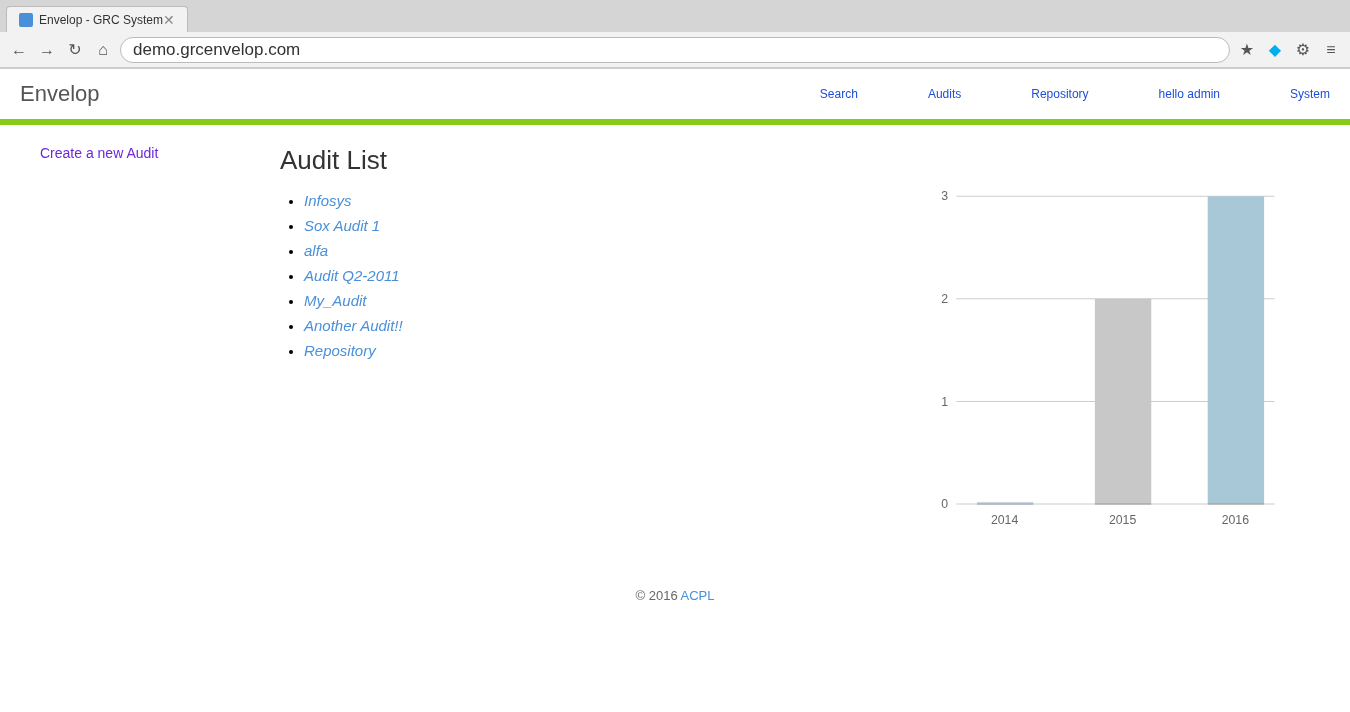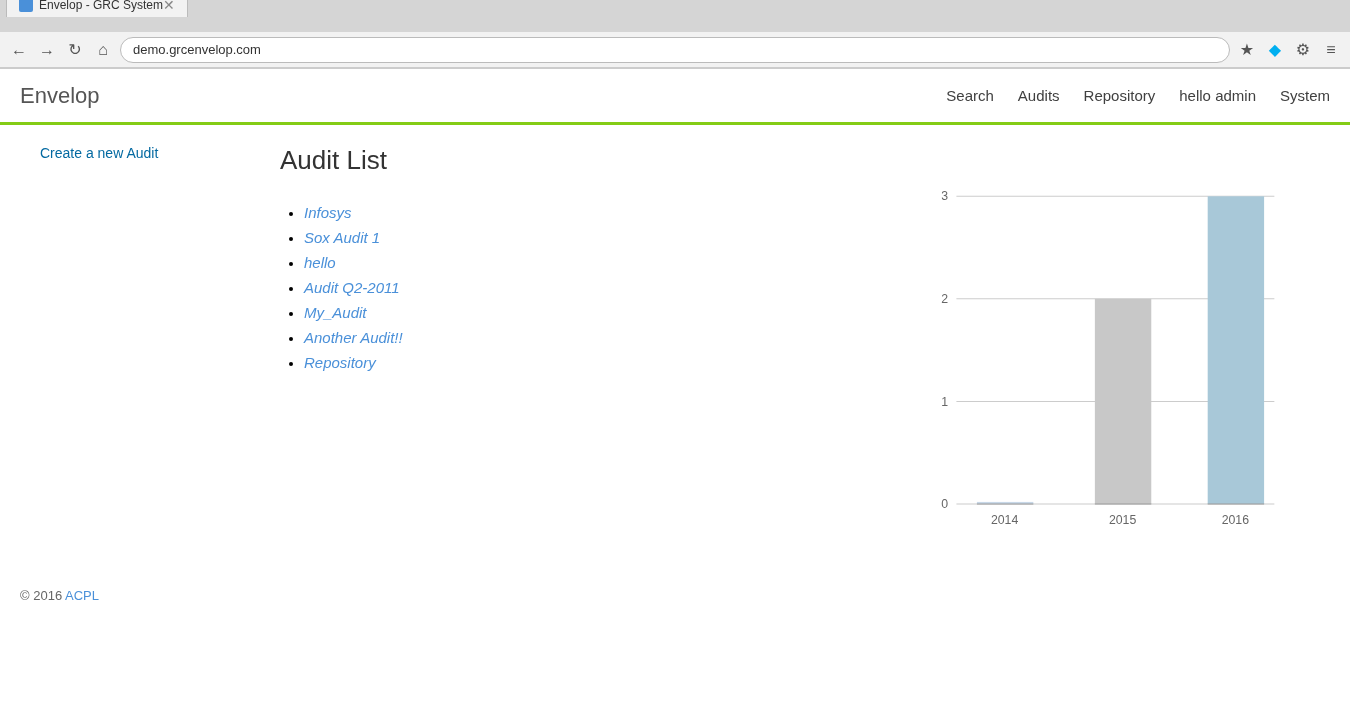--- a/index.html
+++ b/index.html
@@ -6,21 +6,21 @@
     body { font-family: Arial, sans-serif; background: #fff; font-size: 14px; }
 
     
     .browser-chrome {
       background: #e8e8e8;
       border-bottom: 1px solid #ccc;
     }
     .tab-bar {
       display: flex;
       align-items: flex-end;
-      padding: 6px 0 15px 6px;
+      padding: 6px 0 0 6px;
       background: #d5d5d5;
       height: 32px;
     }
     .tab {
       display: flex;
       align-items: center;
       background: #f2f2f2;
       border: 1px solid #bbb;
       border-bottom: none;
       border-radius: 4px 4px 0 0;
@@ -65,21 +65,21 @@
       justify-content: center;
       color: #555;
       font-size: 16px;
     }
     .url-bar {
       flex: 1;
       height: 26px;
       border: 1px solid #bbb;
       border-radius: 13px;
       padding: 0 12px;
-      font-size: 13px;
+      font-size: 17px;
       background: #fff;
       color: #333;
     }
     .toolbar-icons {
       display: flex;
       align-items: center;
       gap: 6px;
       color: #555;
     }
     .toolbar-icon {
@@ -92,64 +92,65 @@
       font-size: 16px;
       color: #555;
     }
 
     
     .app-header {
       display: flex;
       align-items: center;
       padding: 0 20px;
       height: 56px;
-      border-bottom: 3px solid #84cc16;
+      border-bottom: 6px solid #84cc16;
       gap: 40px;
     }
     .app-logo {
       font-size: 22px;
       color: #555;
       font-weight: normal;
       margin-right: auto;
     }
     .app-nav {
       display: flex;
       align-items: center;
       gap: 24px;
     }
     .app-nav a {
-      color: #404040;
-      text-decoration: none;
-      font-size: 15px;
+      color: #1d4ed8;
+      text-decoration: none;
+      font-size: 12px;
+      margin-left: 46px;
     }
 
     
     .main-content {
       display: flex;
       padding: 20px 40px;
       gap: 60px;
     }
     .sidebar {
       width: 180px;
       flex-shrink: 0;
     }
     .sidebar a {
-      color: #0369a1;
+      color: #6d28d9;
       text-decoration: none;
       font-size: 14px;
     }
 
     .audit-section {
       flex: 1;
     }
     .audit-section h2 {
       font-size: 26px;
       font-weight: normal;
       color: #333;
-      margin-bottom: 28px;
+      margin-bottom: 16px;
     }
     .audit-list {
       list-style: disc;
       padding-left: 24px;
     }
     .audit-list li {
       margin-bottom: 8px;
     }
     .audit-list li a {
       color: #4a90d9;
@@ -165,21 +166,21 @@
       position: relative;
     }
 
     .chart-svg {
       width: 100%;
       height: 400px;
     }
 
     
     .footer {
-      text-align: left;
+      text-align: center;
       padding: 20px;
       font-size: 13px;
       color: #666;
     }
     .footer a {
       color: #4a90d9;
       text-decoration: none;
     }
   </style>
 </head>
@@ -223,21 +224,21 @@
 
   <div class="sidebar">
     <a href="#">Create a new Audit</a>
   </div>
 
   <div class="audit-section">
     <h2>Audit List</h2>
     <ul class="audit-list">
       <li><a href="#">Infosys</a></li>
       <li><a href="#">Sox Audit 1</a></li>
-      <li><a href="#">hello</a></li>
+      <li><a href="#">alfa</a></li>
       <li><a href="#">Audit Q2-2011</a></li>
       <li><a href="#">My_Audit</a></li>
       <li><a href="#">Another Audit!!</a></li>
       <li><a href="#">Repository</a></li>
     </ul>
   </div>
 
   <div class="chart-container">
     <svg class="chart-svg" viewBox="0 0 380 390" xmlns="http://www.w3.org/2000/svg">
 

